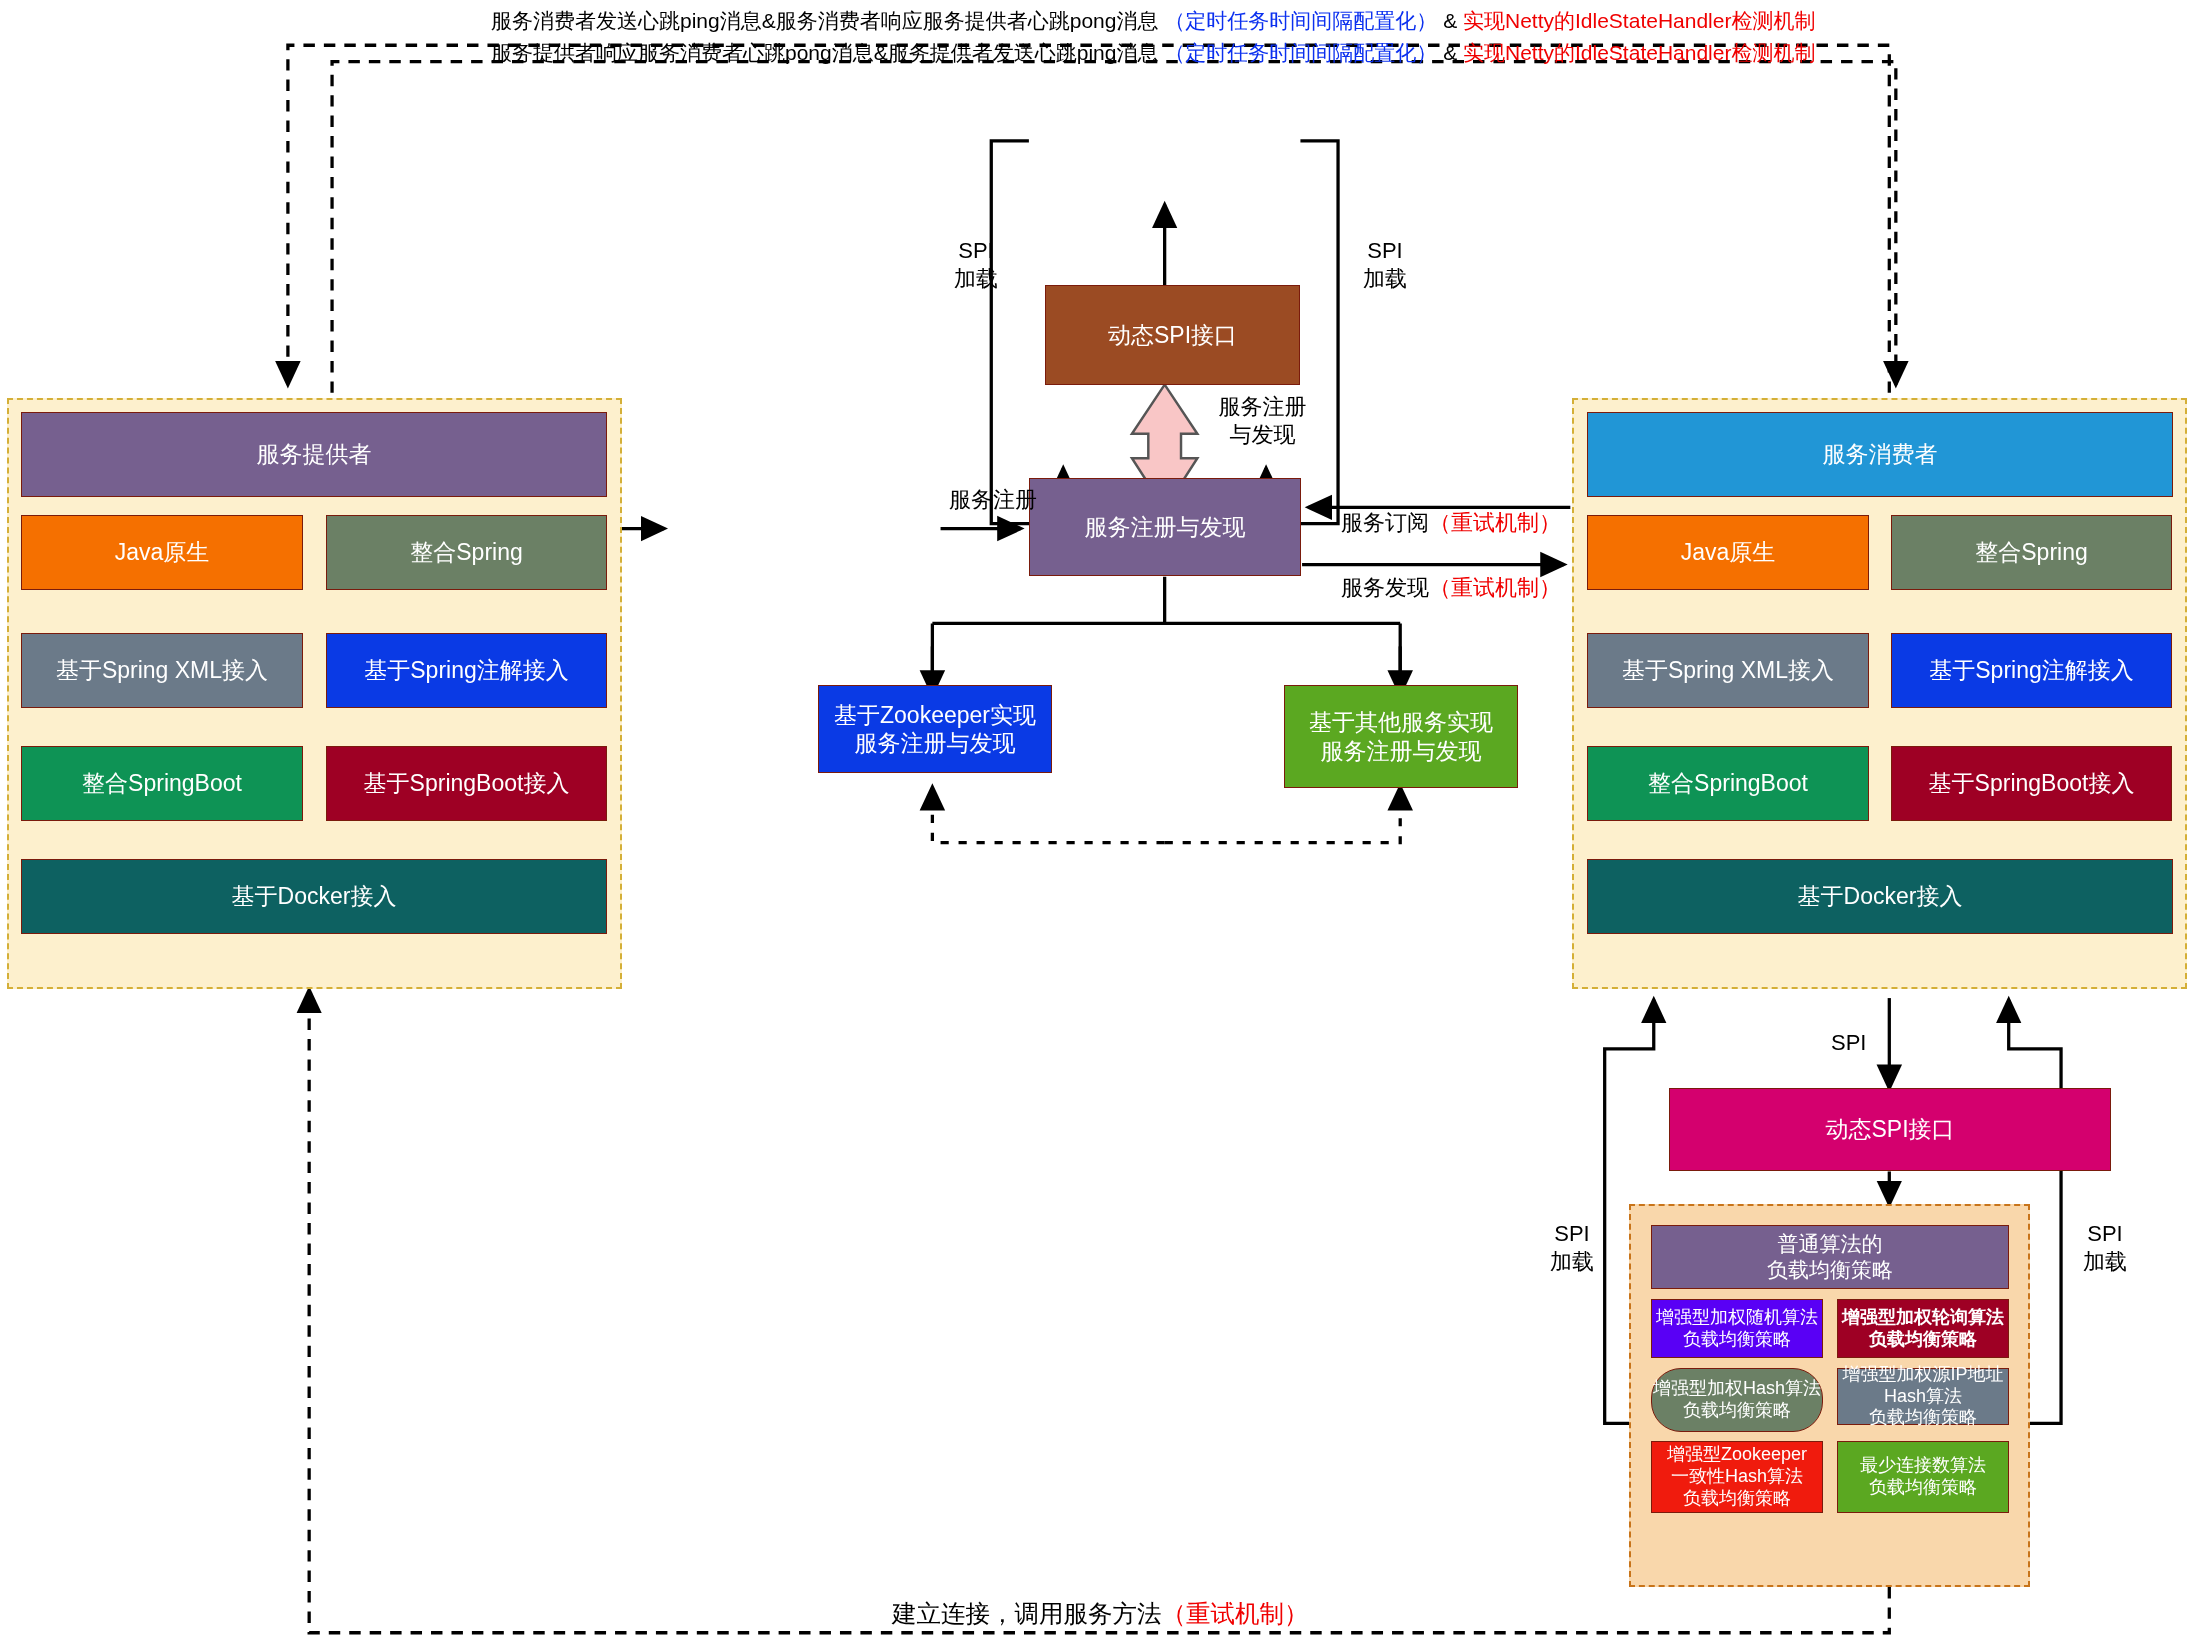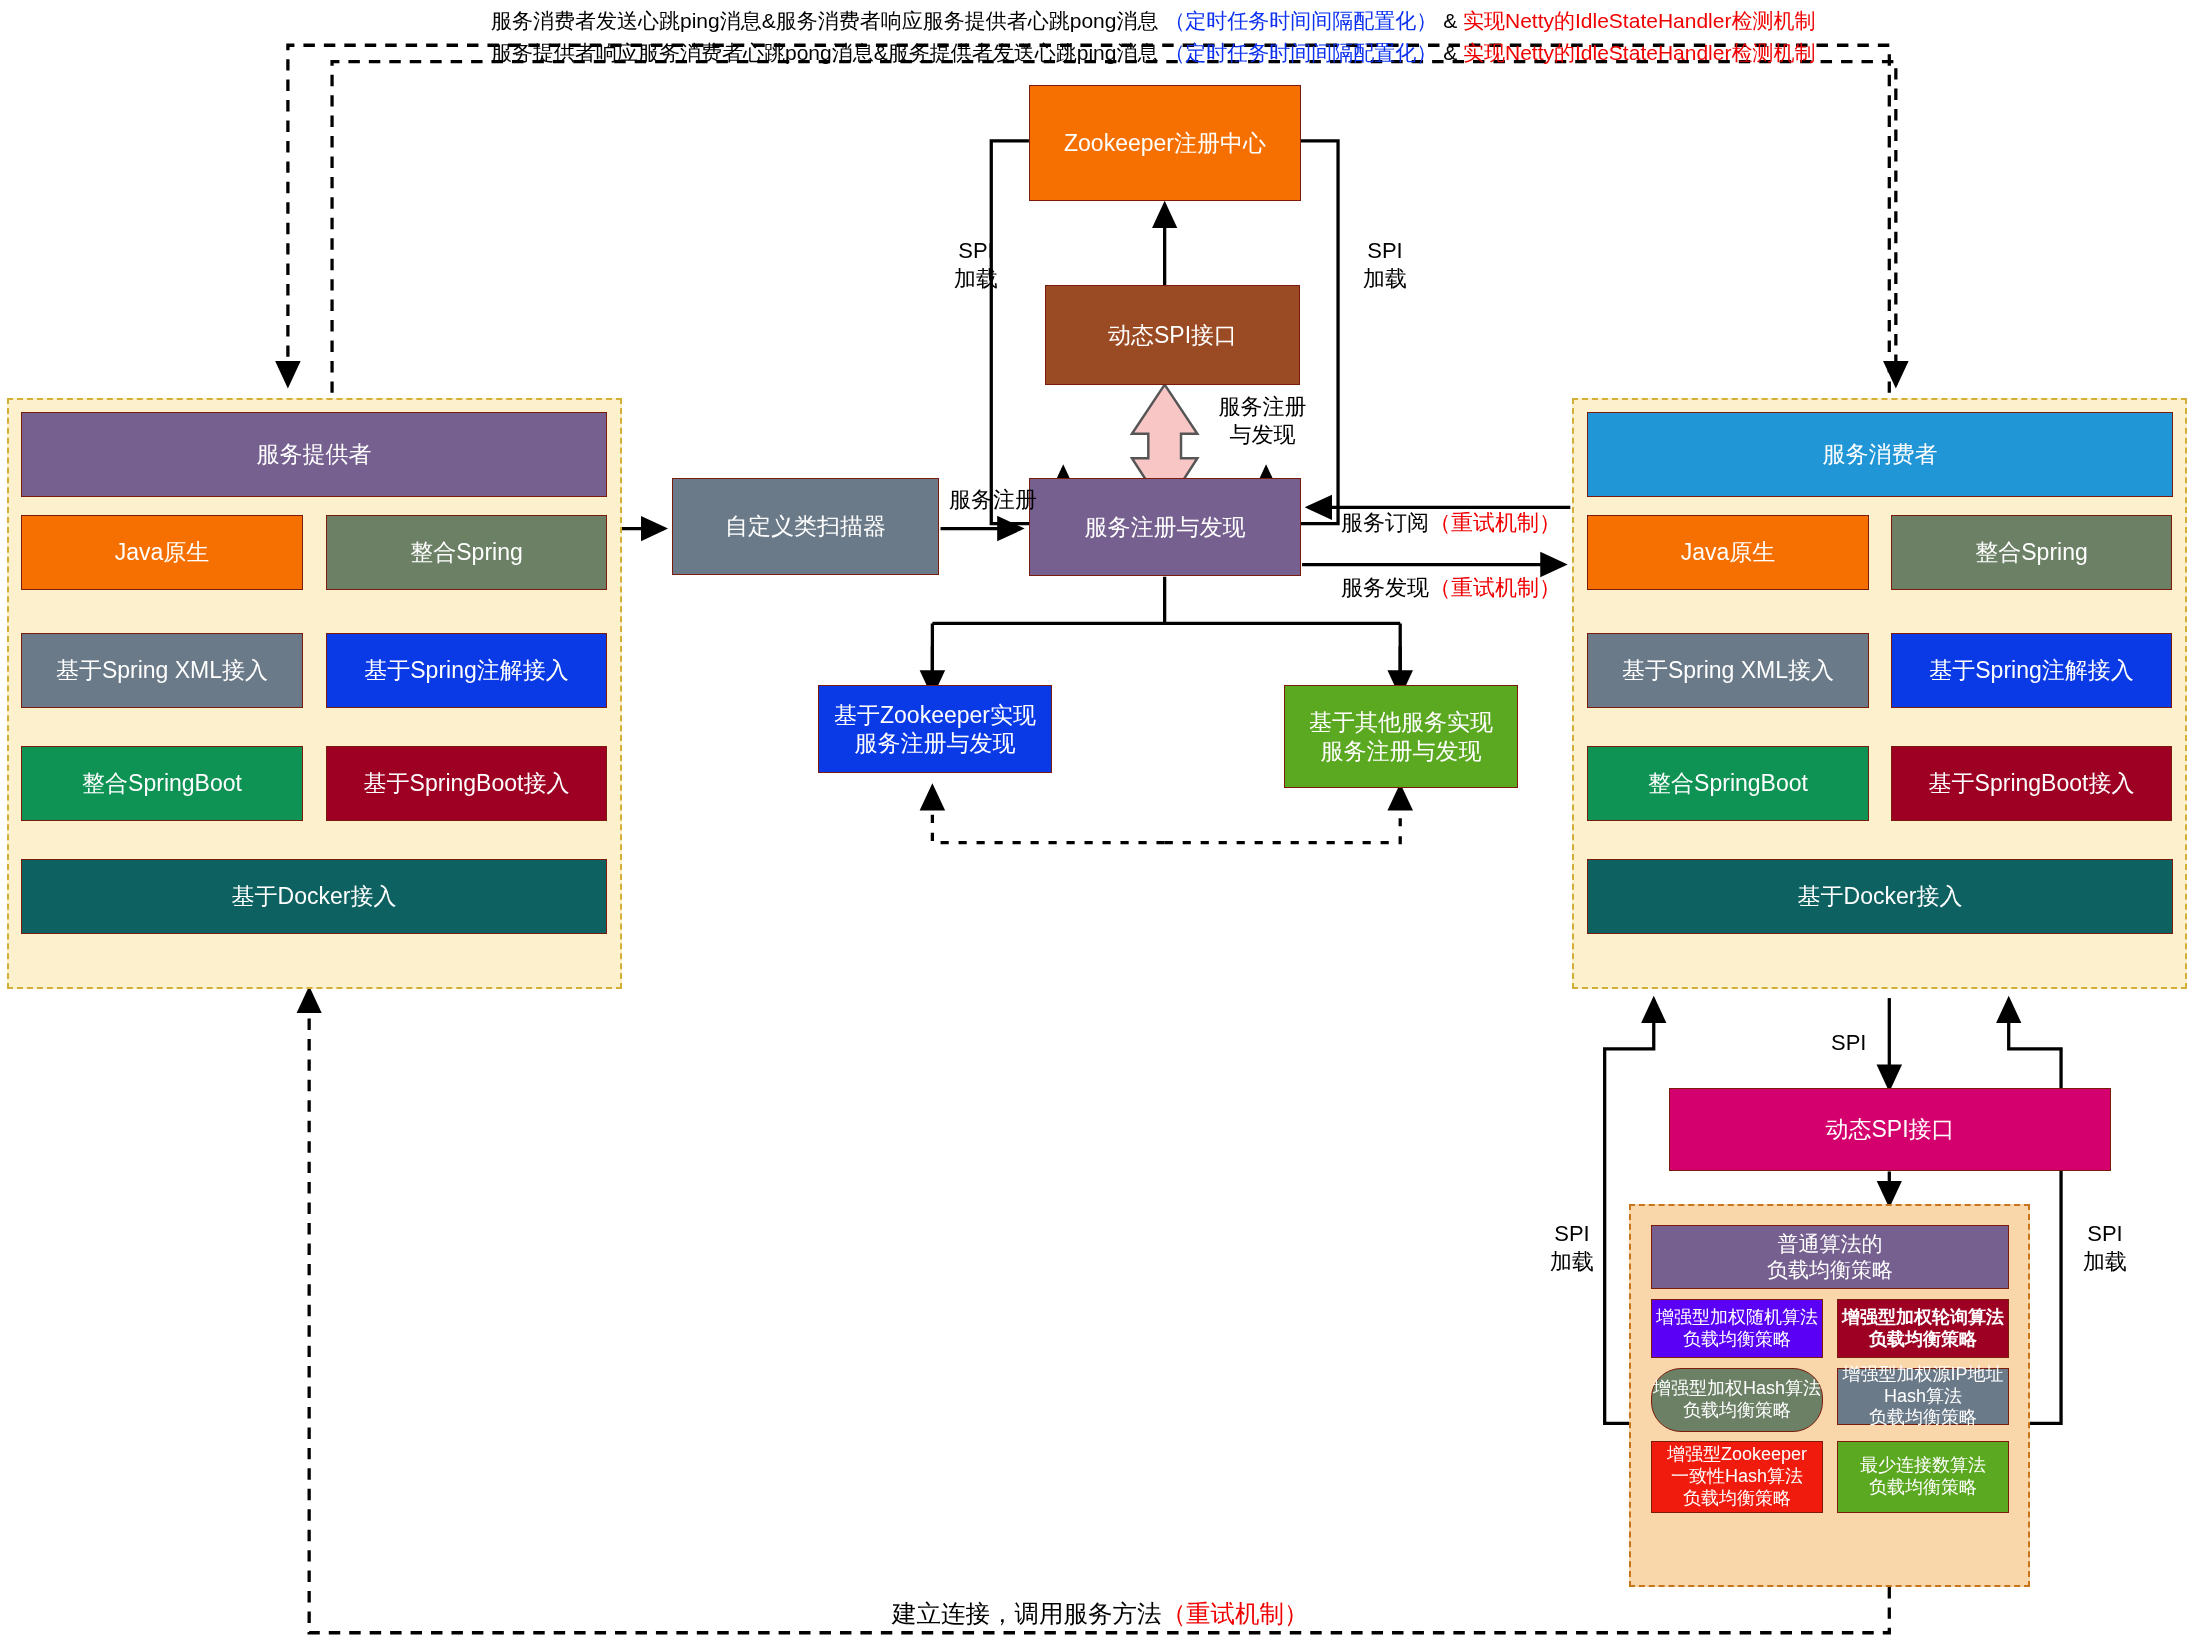--- a/index.html
+++ b/index.html
@@ -84,33 +84,31 @@
     <span class="amp">&amp;</span>
     <span class="red">实现Netty的IdleStateHandler检测机制</span>
   </div>
   <div class="hdr" style="left:491px;top:6.5px;">
     <span>服务消费者发送心跳ping消息&amp;服务消费者响应服务提供者心跳pong消息</span>
     <span class="blue">（定时任务时间间隔配置化）</span>
     <span class="amp">&amp;</span>
     <span class="red">实现Netty的IdleStateHandler检测机制</span>
   </div>
 
-  <div class="node" style="left:1029px;top:85px;width:272px;height:116px;background:#f57000;">Zookeeper注册中心</div>
 
   <div class="node" style="left:1045px;top:285px;width:255px;height:100px;background:#9b4b23;">动态SPI接口</div>
 
   <div class="edge-label ctr" style="left:939px;top:237px;width:74px;">SPI
 加载</div>
   <div class="edge-label ctr" style="left:1348px;top:237px;width:74px;">SPI
 加载</div>
 
   <div class="edge-label ctr" style="left:1201px;top:393px;width:123px;">服务注册
 与发现</div>
 
-  <div class="node" style="left:672px;top:478px;width:267px;height:97px;background:#6b7a89;">自定义类扫描器</div>
 
   <div class="node" style="left:1029px;top:478px;width:272px;height:98px;background:#76608f;">服务注册与发现</div>
 
   <div class="edge-label" style="left:949px;top:486px;">服务注册</div>
 
   <div class="edge-label" style="left:1341px;top:481px;">
     <span>服务订阅</span><span class="red">（重试机制）</span>
   </div>
 
   <div class="edge-label" style="left:1341px;top:546px;">

